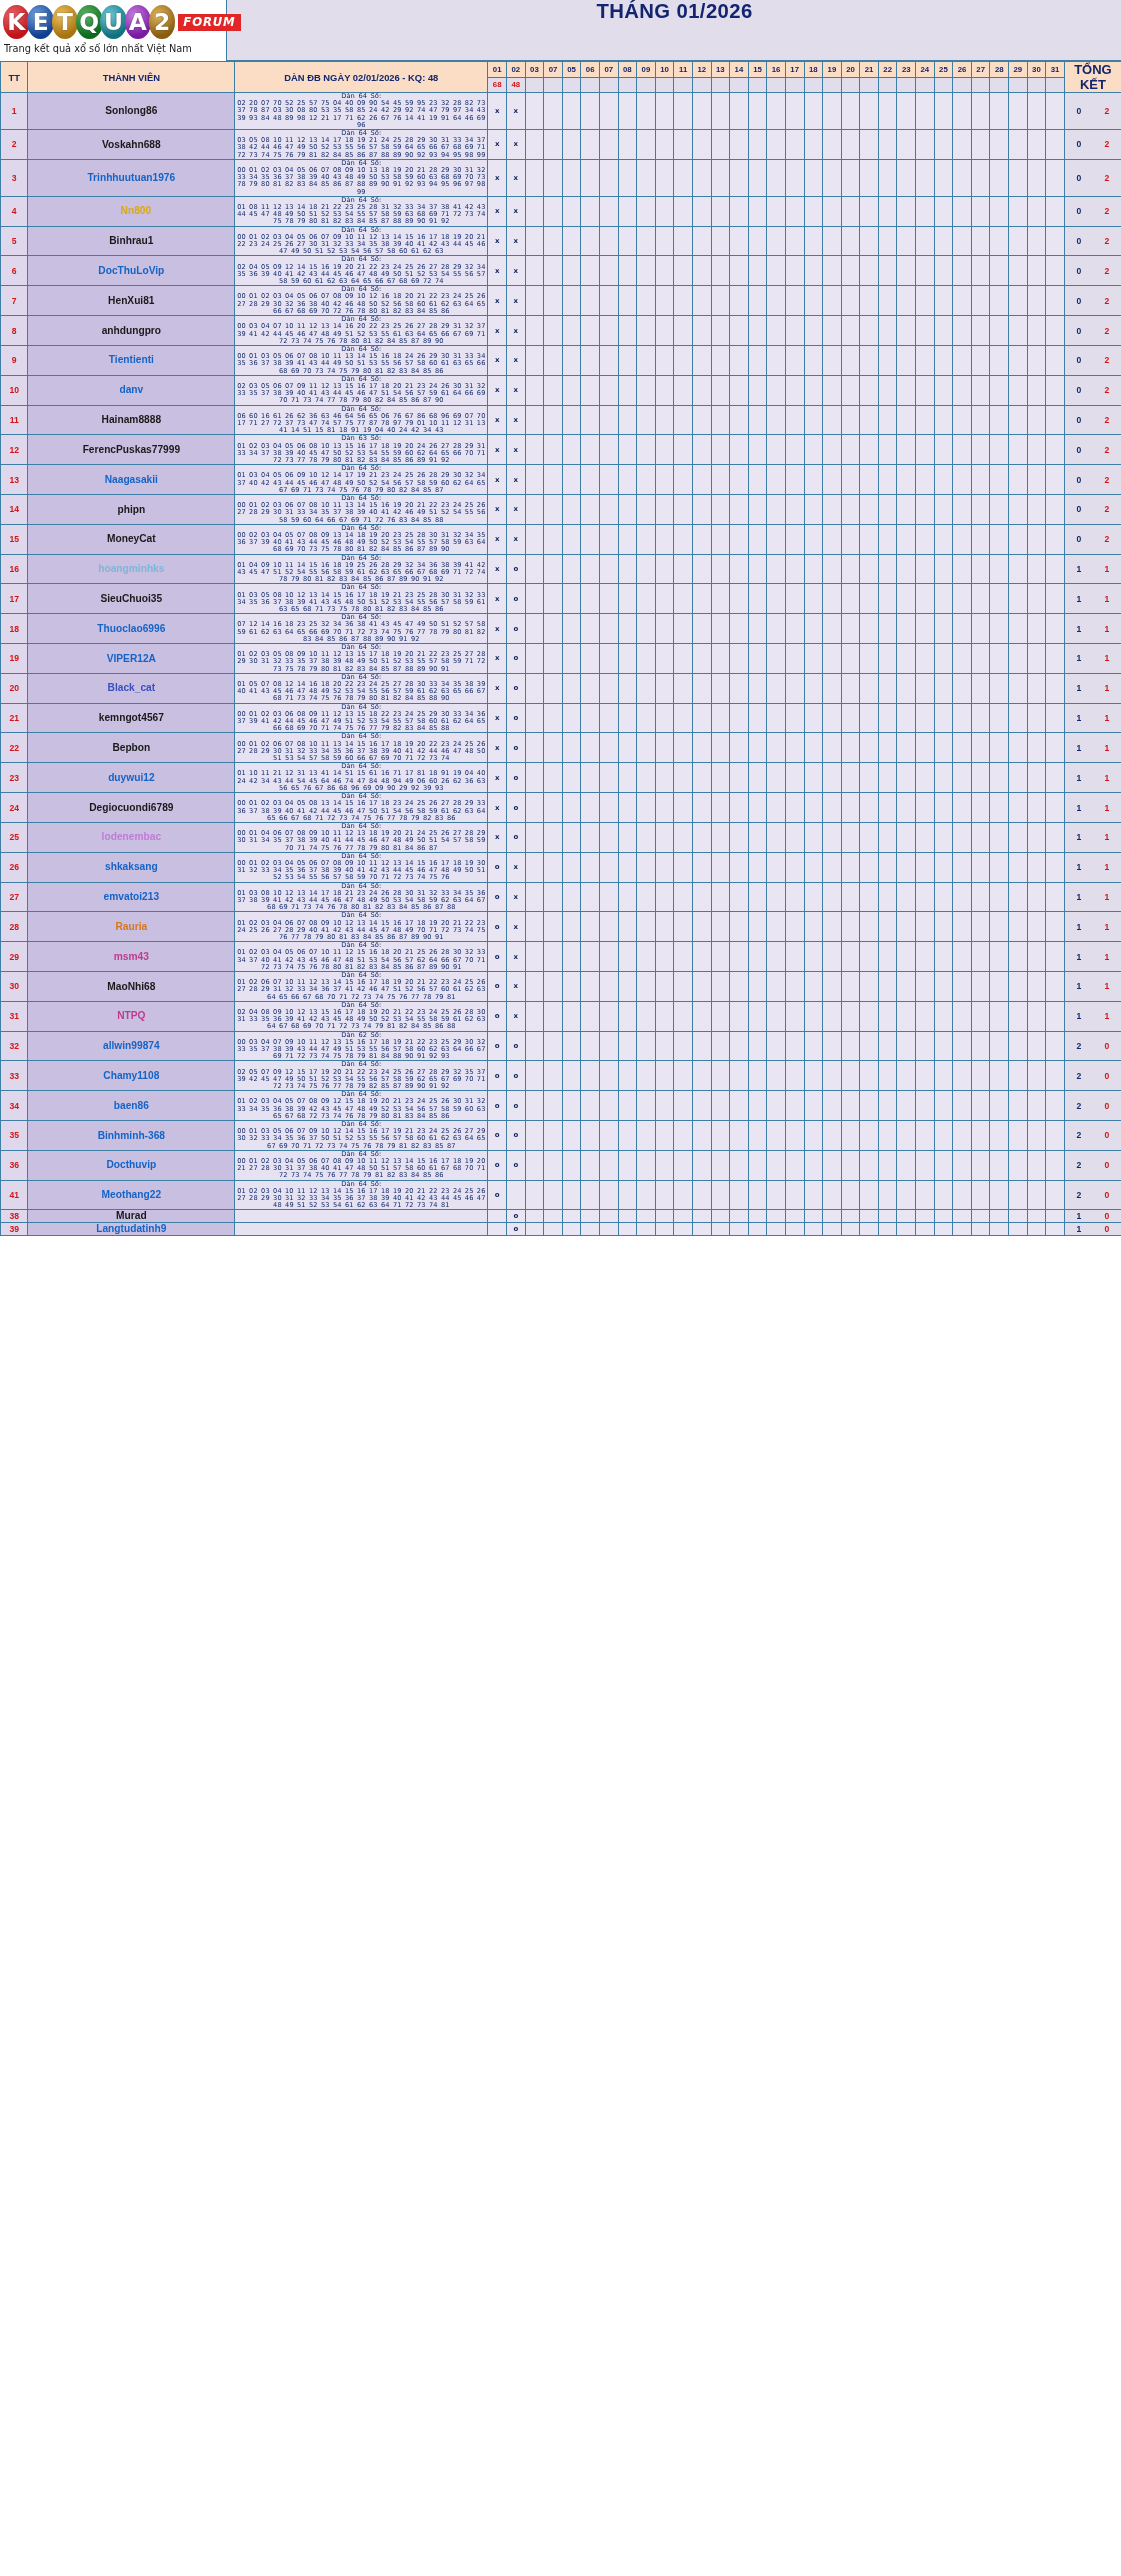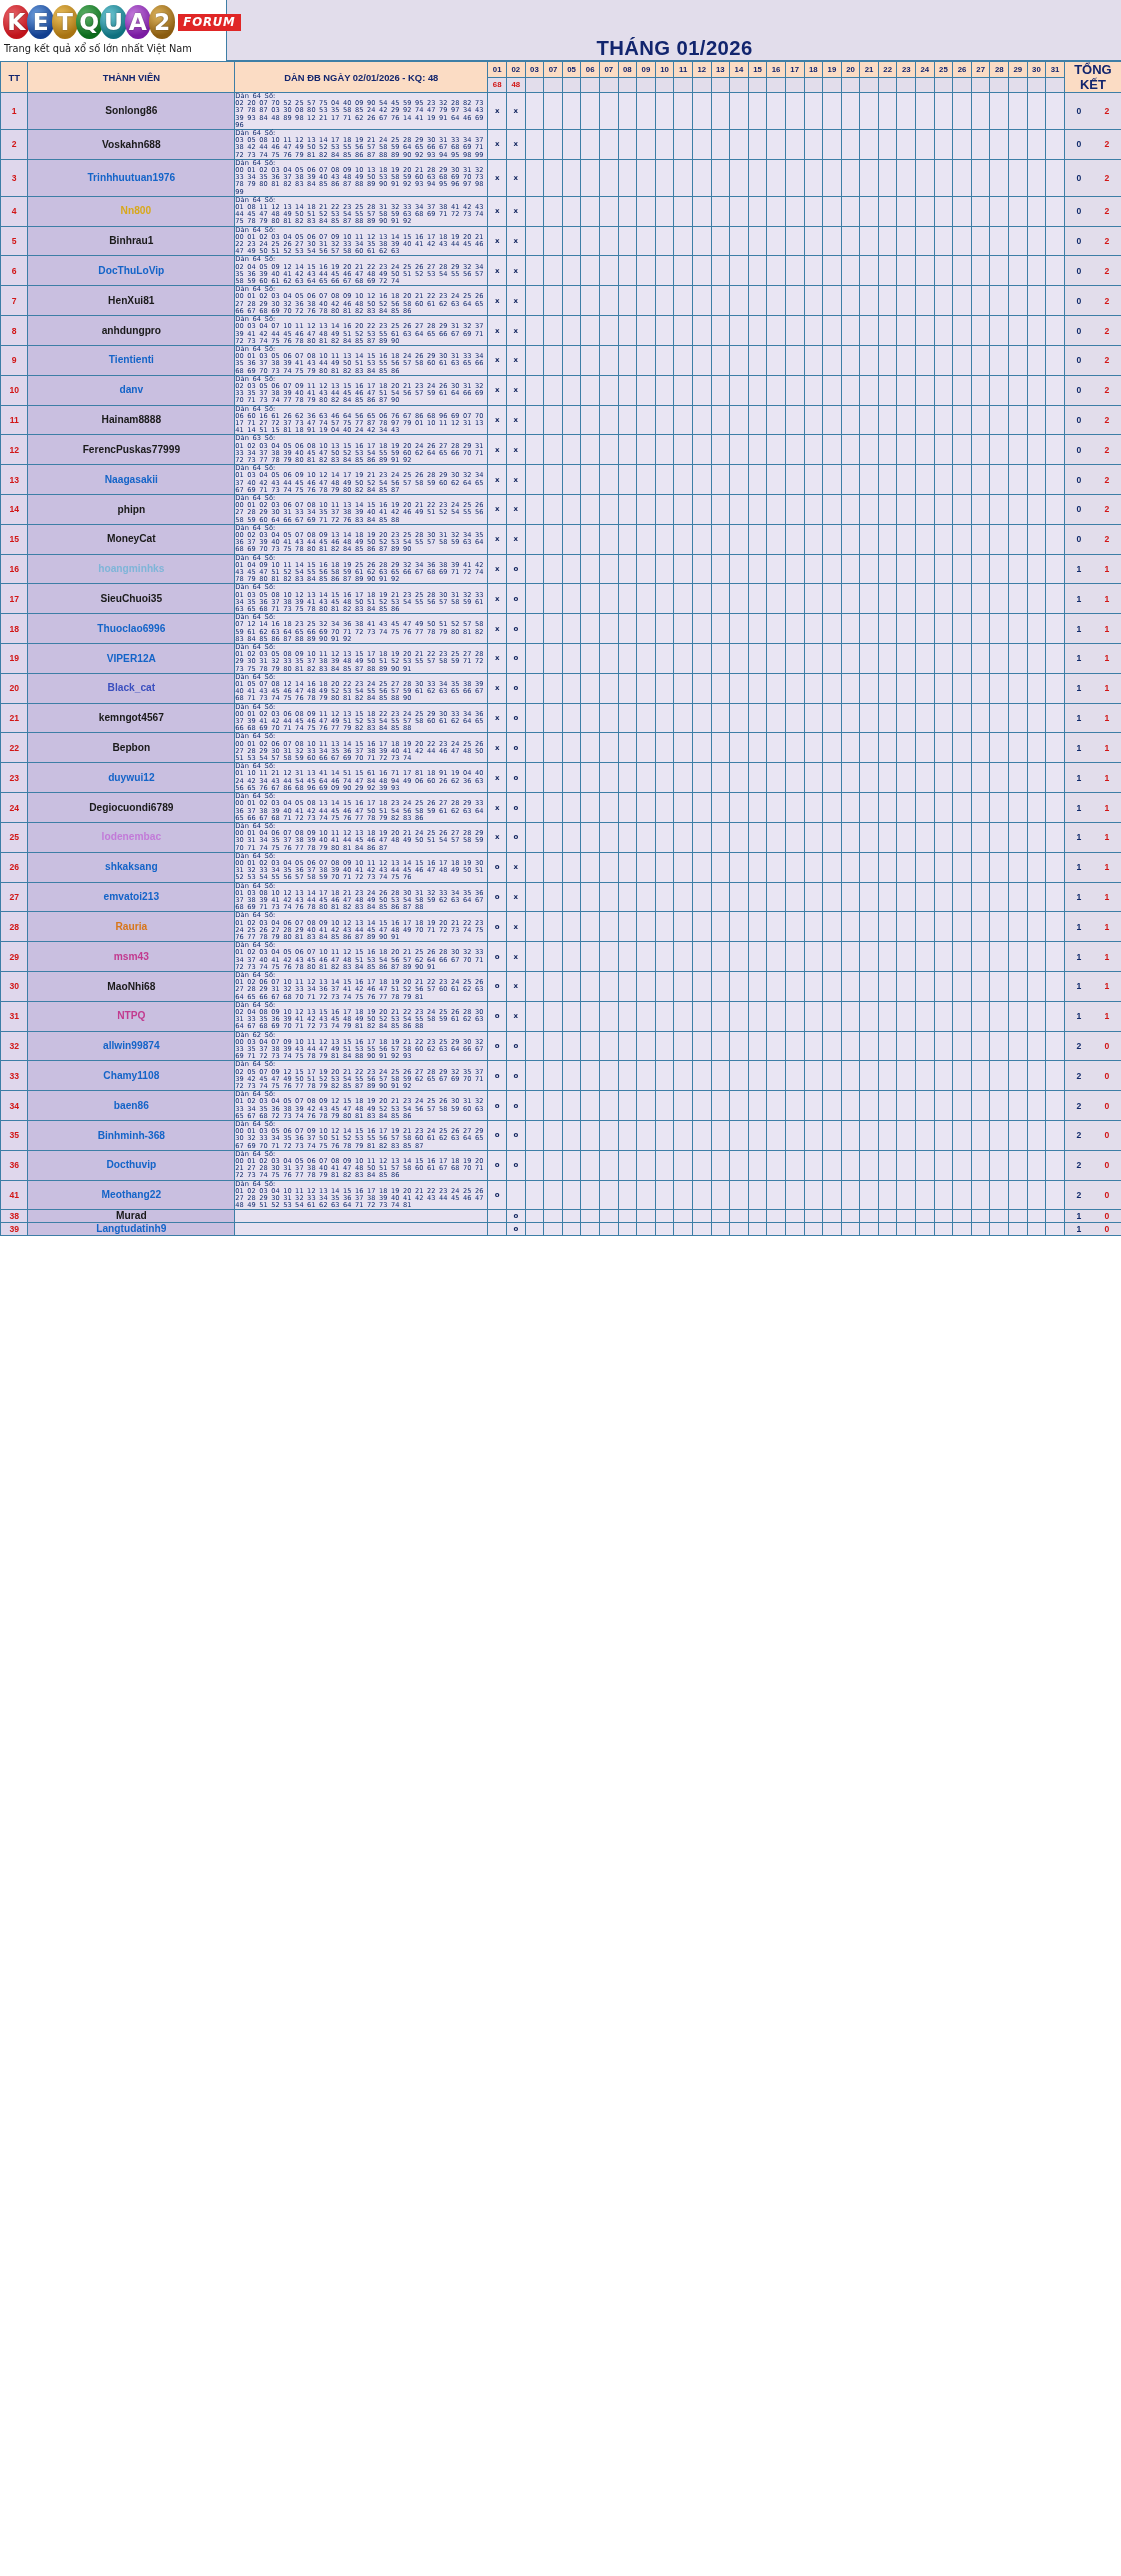--- a/index.html
+++ b/index.html
@@ -48,21 +48,21 @@
   .banner-right { flex:1; display:flex; flex-direction:column; }
   .banner-title-strip {
     background:#bcd4ea; height:15.6px; display:flex; align-items:center;
     justify-content:flex-end; padding-right:113px;
     border-bottom:2.3px solid #3a6ea5;
   }
   .banner-title-strip .t {
     color:#e2751a; font-size:8.6px; font-weight:bold; letter-spacing:0.2px;
   }
   .month-strip {
-    background:#e2ddeb; flex:1; display:flex; align-items:flex-end;
+    background:#e2ddeb; flex:1; display:flex; align-items:flex-start;
     justify-content:center; border-bottom:1.6px solid #3d7ea6;
   }
   .month-strip .m {
     color:#12256e; font-size:20.3px; font-weight:bold; letter-spacing:0.4px;
   }
 
   
   table.grid { border-collapse:collapse; width:1122px; table-layout:fixed; }
   table.grid td, table.grid th { border:0.8px solid #3d7ea6; padding:0; }
 
@@ -89,21 +89,21 @@
     background:#dfd7ec; color:#d21616; font-size:8.6px; font-weight:bold;
     text-align:center;
   }
   td.name {
     background:#c9bfe0; text-align:center; font-weight:bold; font-size:10.2px;
     padding:1.6px 3.1px; line-height:11.7px;
   }
   td.dan {
     background:#e7e2f1; font-size:6.6px; color:#102a6b; line-height:7.2px;
     padding:1.6px 2.3px; font-family:"DejaVu Sans", sans-serif;
-    letter-spacing:0.1px; word-spacing:1.2px; text-align:left;
+    letter-spacing:0.1px; word-spacing:1.2px; text-align:center;
   }
   td.dan .hd { display:block; font-size:6.7px; }
   td.dan .nums { display:block; }
   td.mark {
     background:#e9e5f3; text-align:center; font-size:7px; font-weight:bold;
     color:#10245e; font-family:"DejaVu Sans", sans-serif;
   }
   td.mark.blank { color:transparent; }
   td.total {
     background:#e2ddeb; text-align:center; font-size:8.6px; font-weight:bold;

